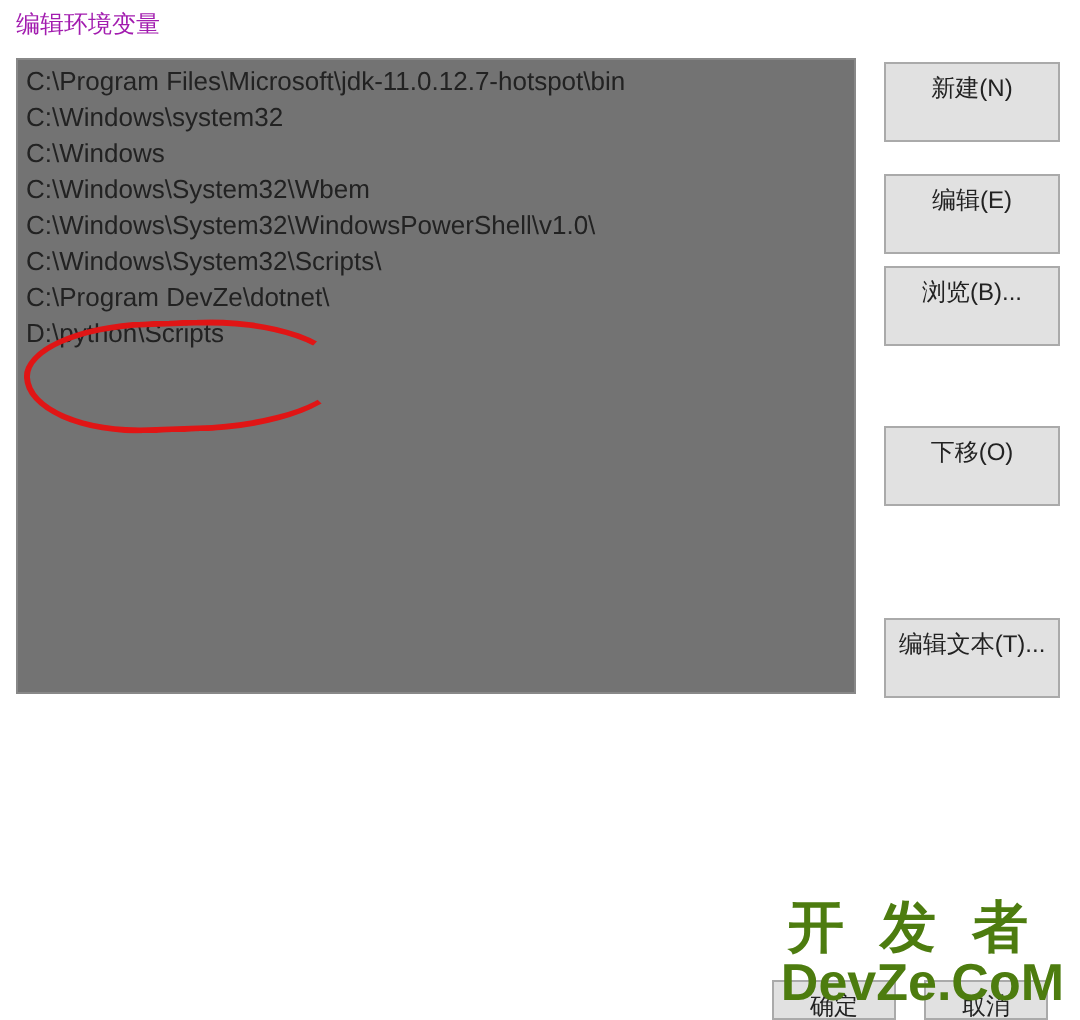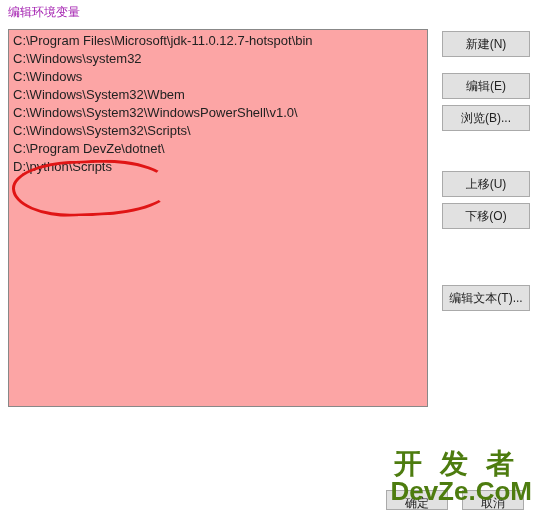--- a/index.html
+++ b/index.html
@@ -19,39 +19,39 @@
     font-size: 12px;
     color: #a21caf;
   }
   .content-area {
     display: flex;
     padding: 0 8px;
     gap: 14px;
   }
   .listbox {
     flex: 0 0 420px;
-    height: 378px;
+    height: 318px;
     border: 1px solid #888;
-    background: #fca5a5;
+    background: #737373;
     padding: 2px 4px;
     overflow: hidden;
     line-height: 18px;
     font-size: 13px;
   }
   .listbox-item { white-space: nowrap; }
   .button-col {
     flex: 1;
     display: flex;
     flex-direction: column;
     gap: 6px;
     padding-top: 2px;
   }
   .btn {
     width: 88px;
-    height: 26px;
+    height: 40px;
     border: 1px solid #aaa;
     background: #e1e1e1;
     text-align: center;
     line-height: 24px;
     font-size: 12px;
     cursor: pointer;
   }
   .gap-small { height: 4px; }
   .gap-mid { height: 28px; }
   .gap-large { height: 44px; }
@@ -131,21 +131,20 @@
     <div class="listbox-item">C:\Program DevZe\dotnet\</div>
     <div class="listbox-item">D:\python\Scripts</div>
   </div>
 
   <div class="button-col">
     <div class="btn">新建(N)</div>
     <div class="gap-small"></div>
     <div class="btn">编辑(E)</div>
     <div class="btn">浏览(B)...</div>
     <div class="gap-mid"></div>
-    <div class="btn">上移(U)</div>
     <div class="btn">下移(O)</div>
     <div class="gap-large"></div>
     <div class="btn">编辑文本(T)...</div>
   </div>
 
 </div>
 
 <div class="annotation ann1"></div>
 
 <div class="bottom-row">

